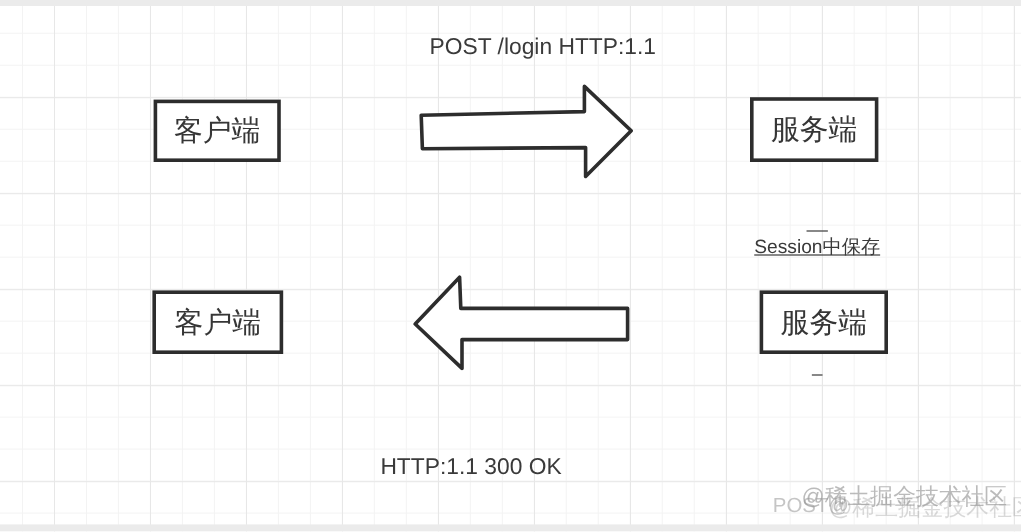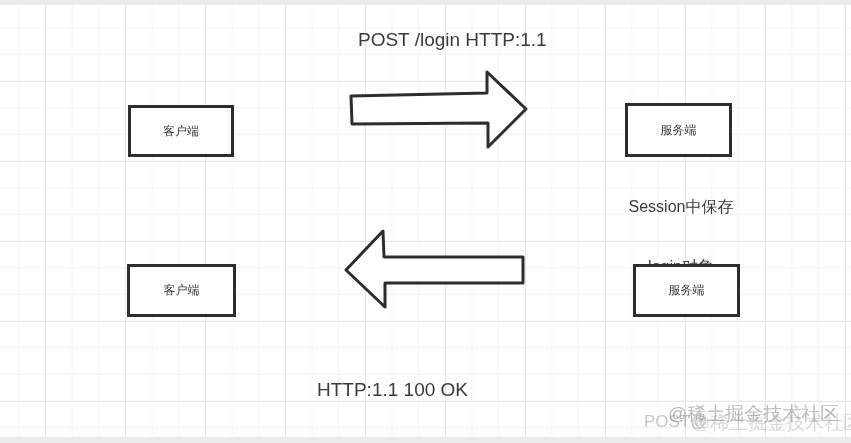--- a/index.html
+++ b/index.html
@@ -25,31 +25,31 @@
   .band { position: absolute; left: 0; width: 851px; background: #ebebeb; }
   .band.top { top: 0; height: 5px; }
   .band.bottom { top: 437px; height: 6px; }
 
   .node {
     position: absolute;
     box-sizing: border-box;
     border: 3px solid #2d2d2d;
     background: #ffffff;
     display: flex; align-items: center; justify-content: center;
-    font-size: 12px; color: #363636; margin-top: 22px;
+    font-size: 24px; color: #363636;
   }
   #client-top  { left: 128px; top: 83px;  width: 106px; height: 52px; }
   #server-top  { left: 625px; top: 81px;  width: 107px; height: 54px; }
   #client-bot  { left: 127px; top: 242px; width: 109px; height: 53px; }
   #server-bot  { left: 633px; top: 242px; width: 107px; height: 53px; }
 
   .txt { position: absolute; color: #3a3a3a; white-space: pre; }
   #request-line   { left: 358px; top: 29px;  font-size: 19px; }
   #session-note   { left: 600px; top: 157px; width: 162px; text-align: center;
-                    font-size: 16px; line-height: 20px; color: #3a3a3a; }
+                    font-size: 16px; line-height: 20px; color: #3a3a3a; text-decoration: underline; }
   #cookie-note    { left: 66px;  top: 309px; font-size: 19px; }
   #response-note  { left: 317px; top: 335px; font-size: 19px; line-height: 22px; color: #3a3a3a; }
 
   .arrow-svg { position: absolute; overflow: visible; }
   .arrow-svg polygon {
     fill: #ffffff; stroke: #2d2d2d; stroke-width: 3; stroke-linejoin: round;
   }
 
   .wm { position: absolute; white-space: pre; pointer-events: none; }
   #wm-juejin { left: 668px; top: 401px; font-size: 19px; color: rgba(145,145,145,0.62); }
@@ -89,20 +89,20 @@
   <svg class="arrow-svg" style="left:335px; top:222px;" width="200" height="95" viewBox="335 222 200 95">
     <polygon points="346,270 383,231 384,257 523,257 523,283 385,283 385,307"></polygon>
   </svg>
 
   <div class="node" id="server-bot">
     <span>服务端</span>
   </div>
 
 
   <div class="txt" id="response-note">
-    <div>HTTP:1.1 100 OK</div>
+    <div>HTTP:1.1 300 OK</div>
     
   </div>
 
   <div class="wm" id="wm-csdn">POST@</div>
   <div class="wm" id="wm-juejin">@稀土掘金技术社区</div>
   <div class="wm" id="wm-ghost">@稀土掘金技术社区</div>
 </div>
 
 </body></html>

